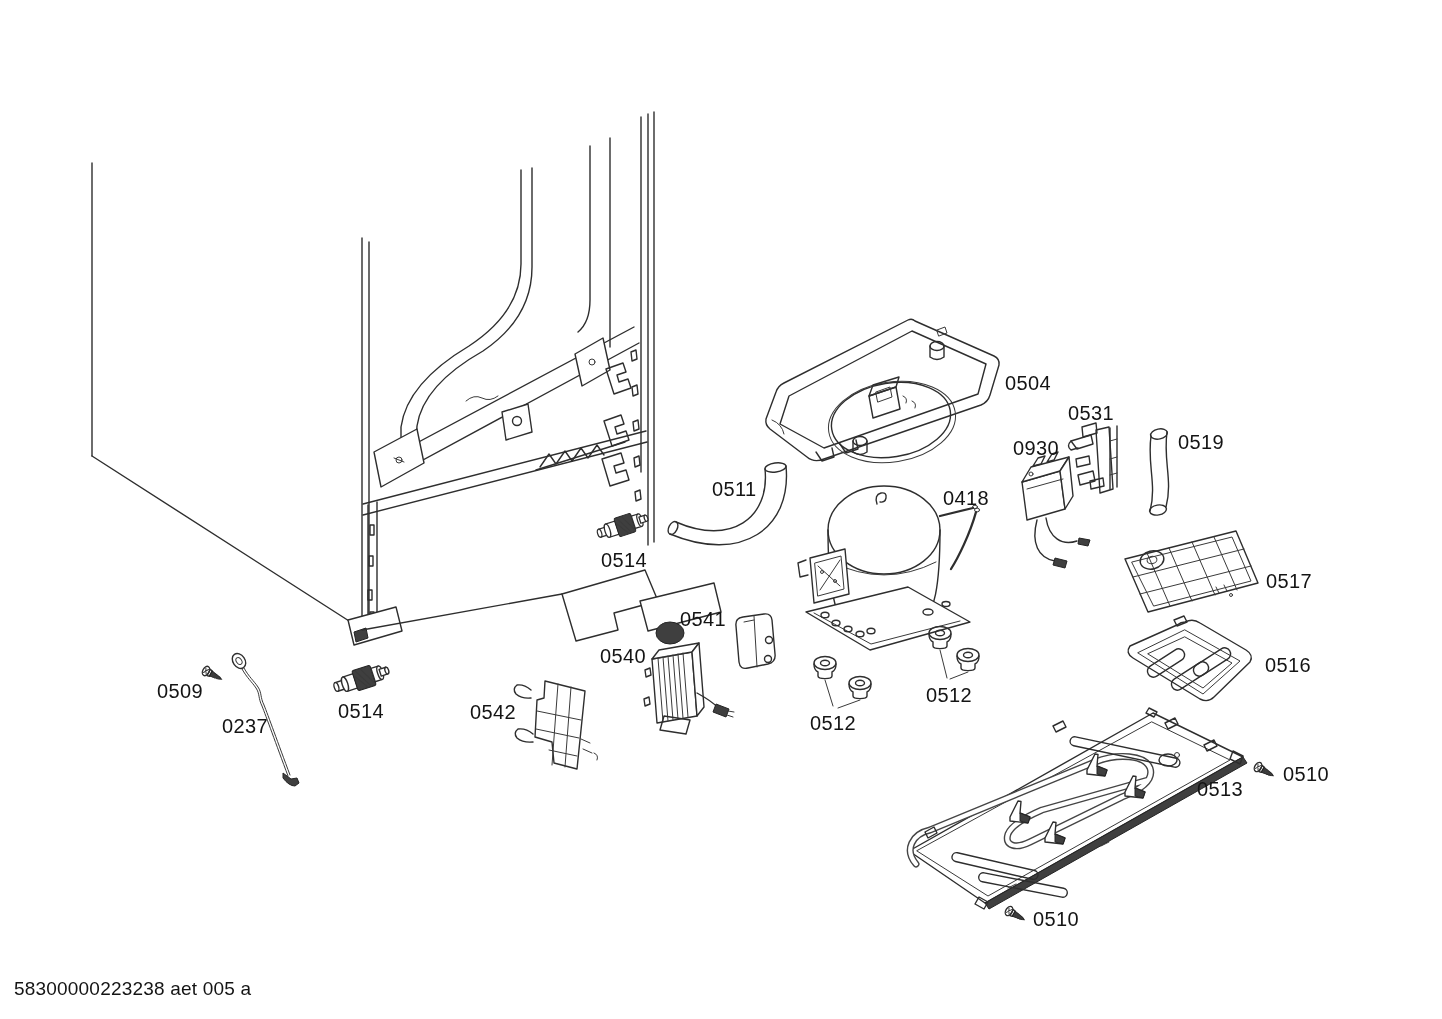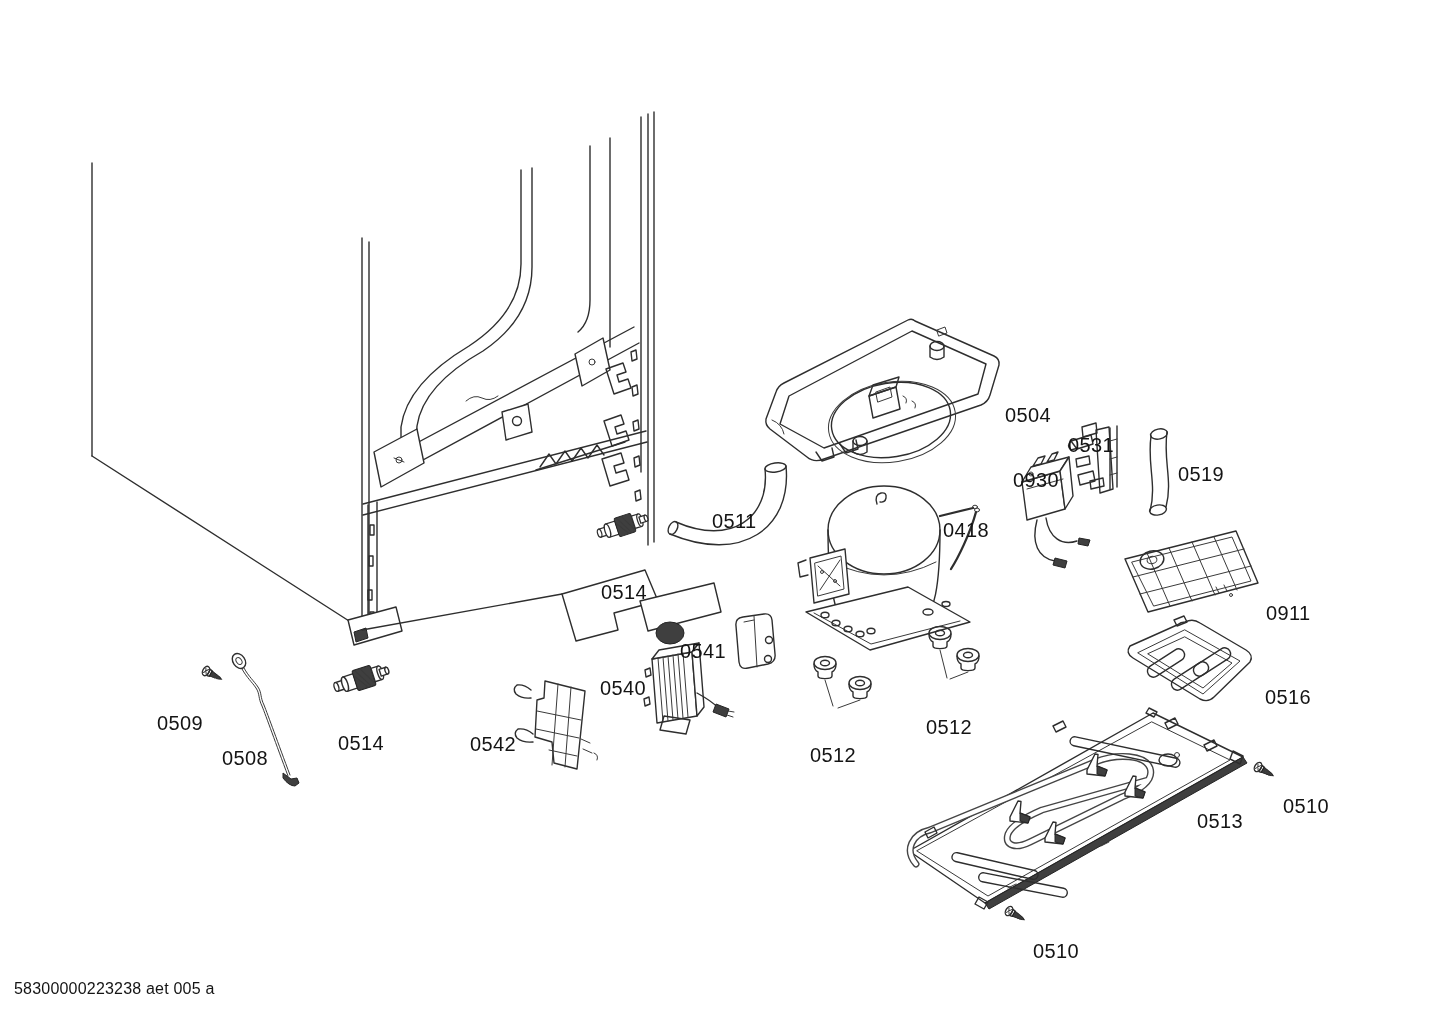--- a/index.html
+++ b/index.html
@@ -1,21 +1,21 @@
 <!DOCTYPE html>
 <html><head>
 <meta charset="utf-8">
 <style>
   html,body{margin:0;padding:0;background:#fff;}
   .stage{position:relative;width:1442px;height:1019px;background:#fff;overflow:hidden;
          font-family:"Liberation Sans",sans-serif;}
   .stage svg{position:absolute;left:0;top:0;}
   .lbl{position:absolute;font-size:20px;line-height:22px;color:#141414;letter-spacing:.4px;
-       white-space:nowrap;margin-top:32px;}
-  .doc{position:absolute;font-size:16px;line-height:22px;color:#141414;letter-spacing:.2px;
+       white-space:nowrap;}
+  .doc{position:absolute;font-size:19px;line-height:22px;color:#141414;letter-spacing:.2px;
        white-space:nowrap;}
   .ln{fill:none;stroke:#2e2e2e;stroke-width:1.4;stroke-linecap:round;stroke-linejoin:round;}
   .ln2{fill:none;stroke:#2e2e2e;stroke-width:2.3;stroke-linecap:round;stroke-linejoin:round;}
   .thin{fill:none;stroke:#3a3a3a;stroke-width:1;stroke-linecap:round;}
   .dark{fill:#3f3f3f;stroke:#242424;stroke-width:1;}
   .wfill{fill:#ffffff;stroke:#2e2e2e;stroke-width:1.4;stroke-linejoin:round;}
   .tubeO{fill:none;stroke:#454545;stroke-width:7;stroke-linecap:round;stroke-linejoin:round;}
   .tubeI{fill:none;stroke:#ffffff;stroke-width:4.2;stroke-linecap:round;stroke-linejoin:round;}
 </style>
 </head>
@@ -286,28 +286,28 @@
   </g>
 </svg>
 
   <div class="lbl" style="left:1005px;top:372px">0504</div>
   <div class="lbl" style="left:1068px;top:402px">0531</div>
   <div class="lbl" style="left:1013px;top:437px">0930</div>
   <div class="lbl" style="left:1178px;top:431px">0519</div>
   <div class="lbl" style="left:943px;top:487px">0418</div>
   <div class="lbl" style="left:712px;top:478px">0511</div>
   <div class="lbl" style="left:601px;top:549px">0514</div>
-  <div class="lbl" style="left:1266px;top:570px">0911</div>
+  <div class="lbl" style="left:1266px;top:570px">0517</div>
   <div class="lbl" style="left:680px;top:608px">0541</div>
   <div class="lbl" style="left:600px;top:645px">0540</div>
   <div class="lbl" style="left:1265px;top:654px">0516</div>
   <div class="lbl" style="left:470px;top:701px">0542</div>
   <div class="lbl" style="left:926px;top:684px">0512</div>
   <div class="lbl" style="left:810px;top:712px">0512</div>
   <div class="lbl" style="left:157px;top:680px">0509</div>
-  <div class="lbl" style="left:222px;top:715px">0508</div>
+  <div class="lbl" style="left:222px;top:715px">0237</div>
   <div class="lbl" style="left:338px;top:700px">0514</div>
   <div class="lbl" style="left:1283px;top:763px">0510</div>
   <div class="lbl" style="left:1197px;top:778px">0513</div>
   <div class="lbl" style="left:1033px;top:908px">0510</div>
 
   <div class="doc" style="left:14px;top:978px">58300000223238 aet 005 a</div>
 </div>
 
 </body></html>

